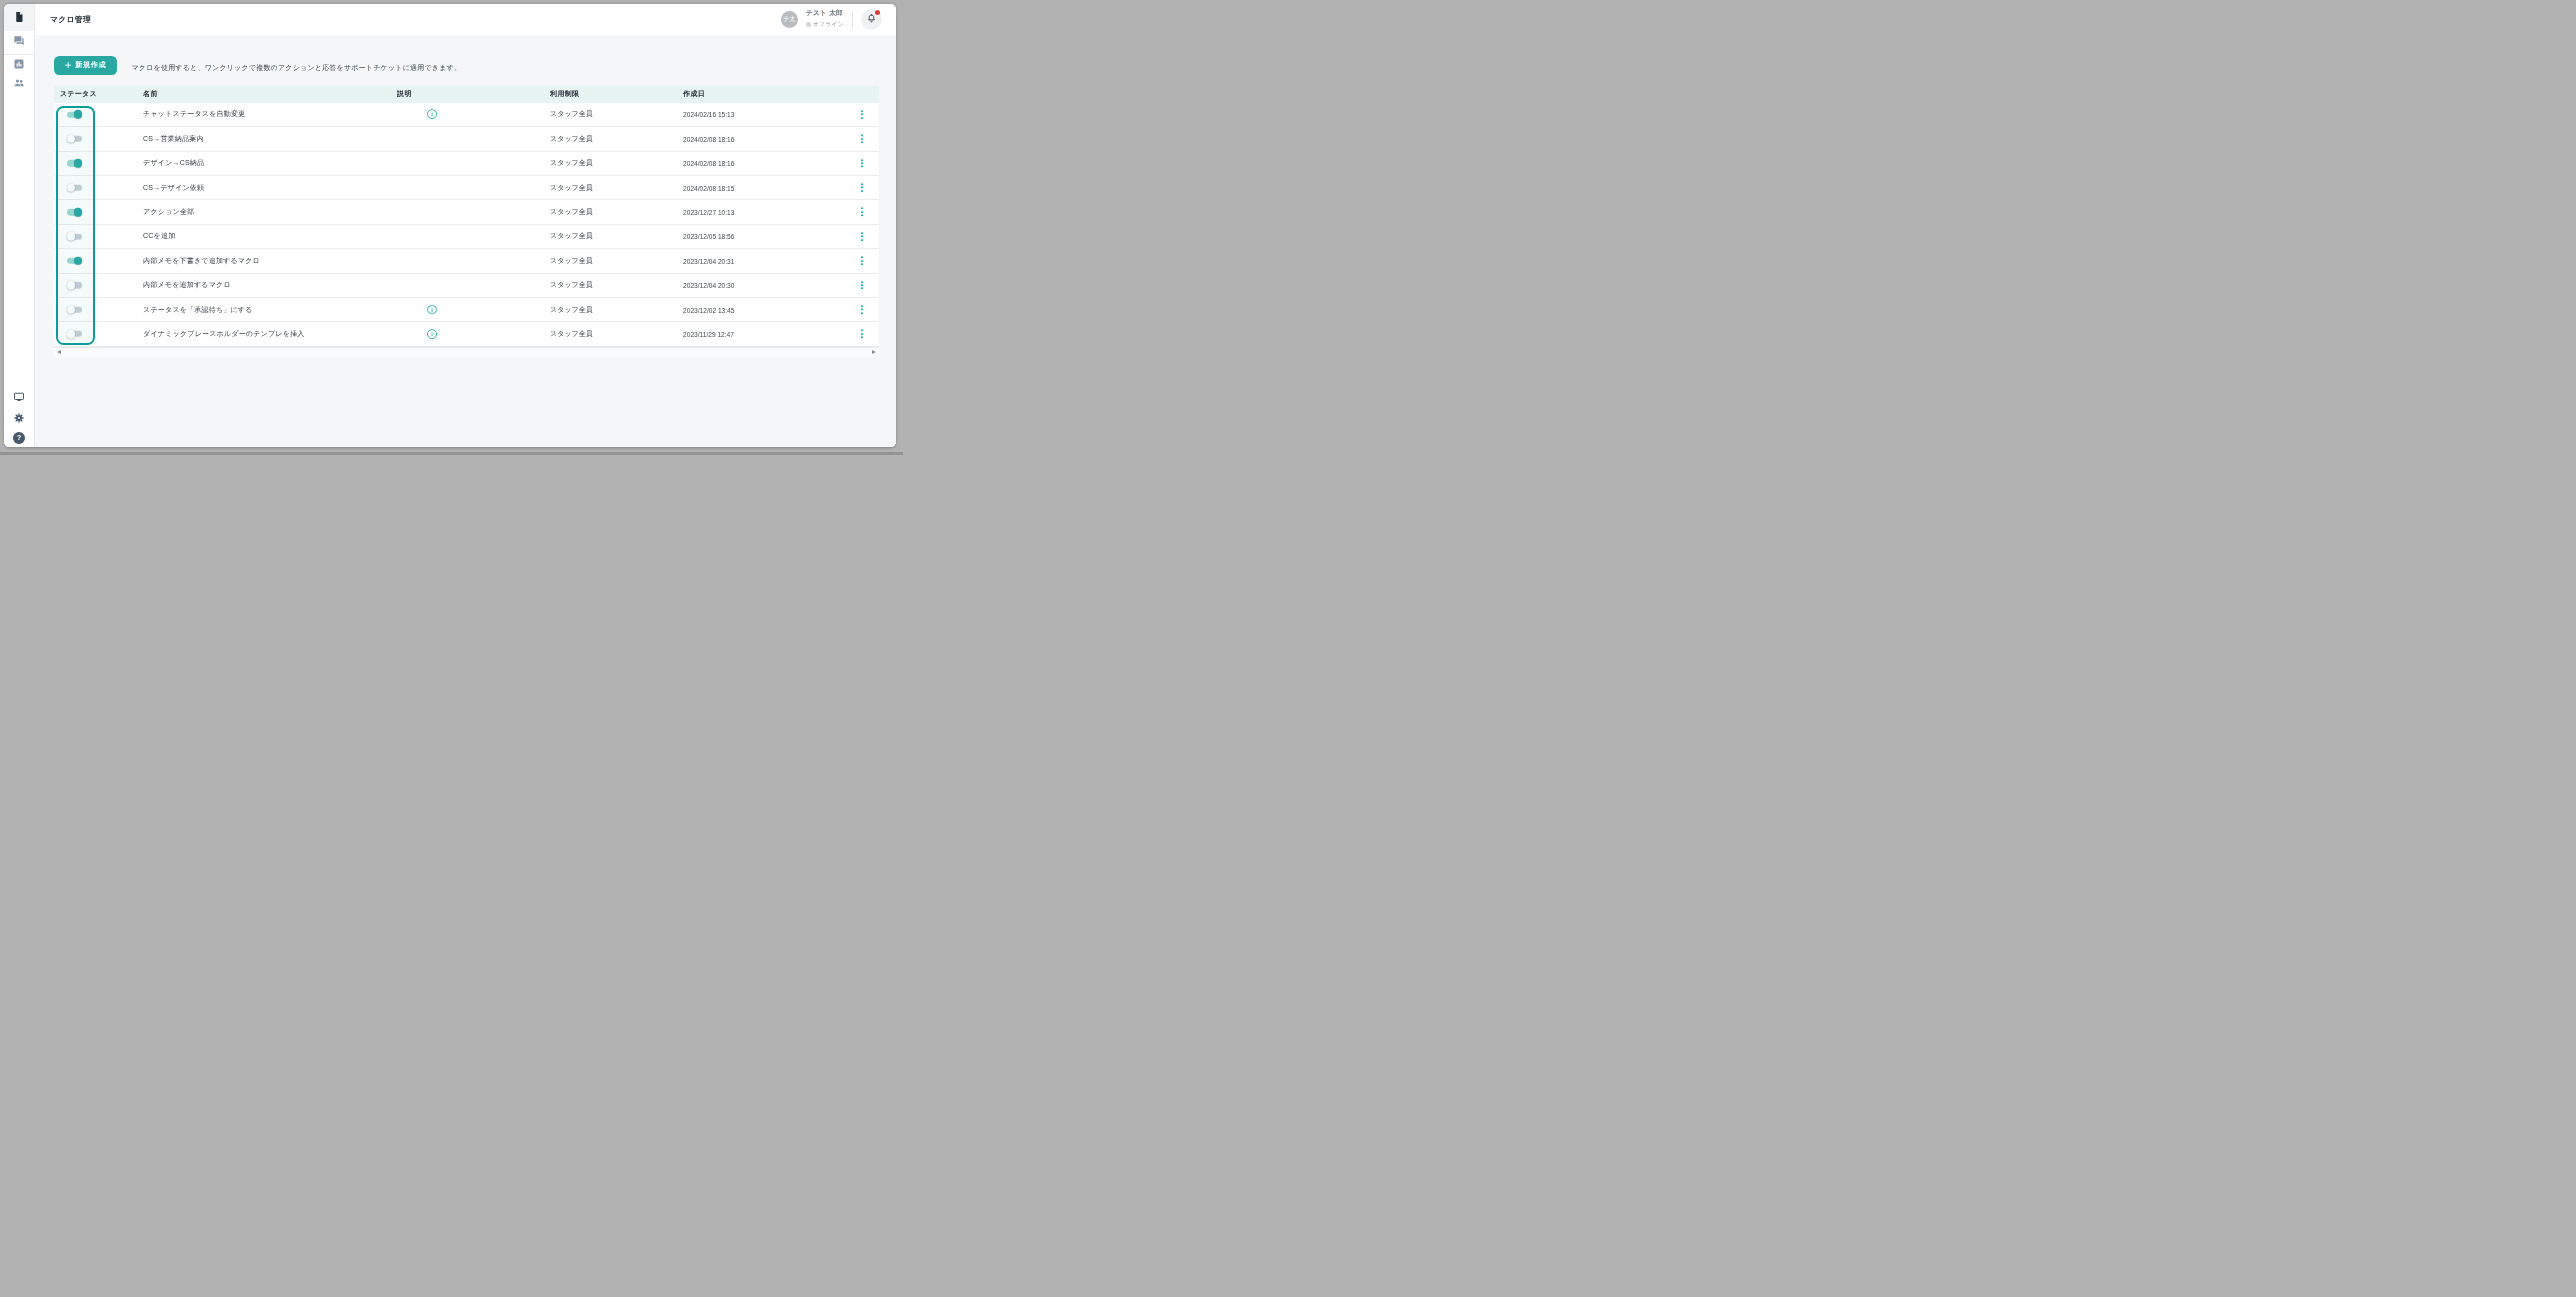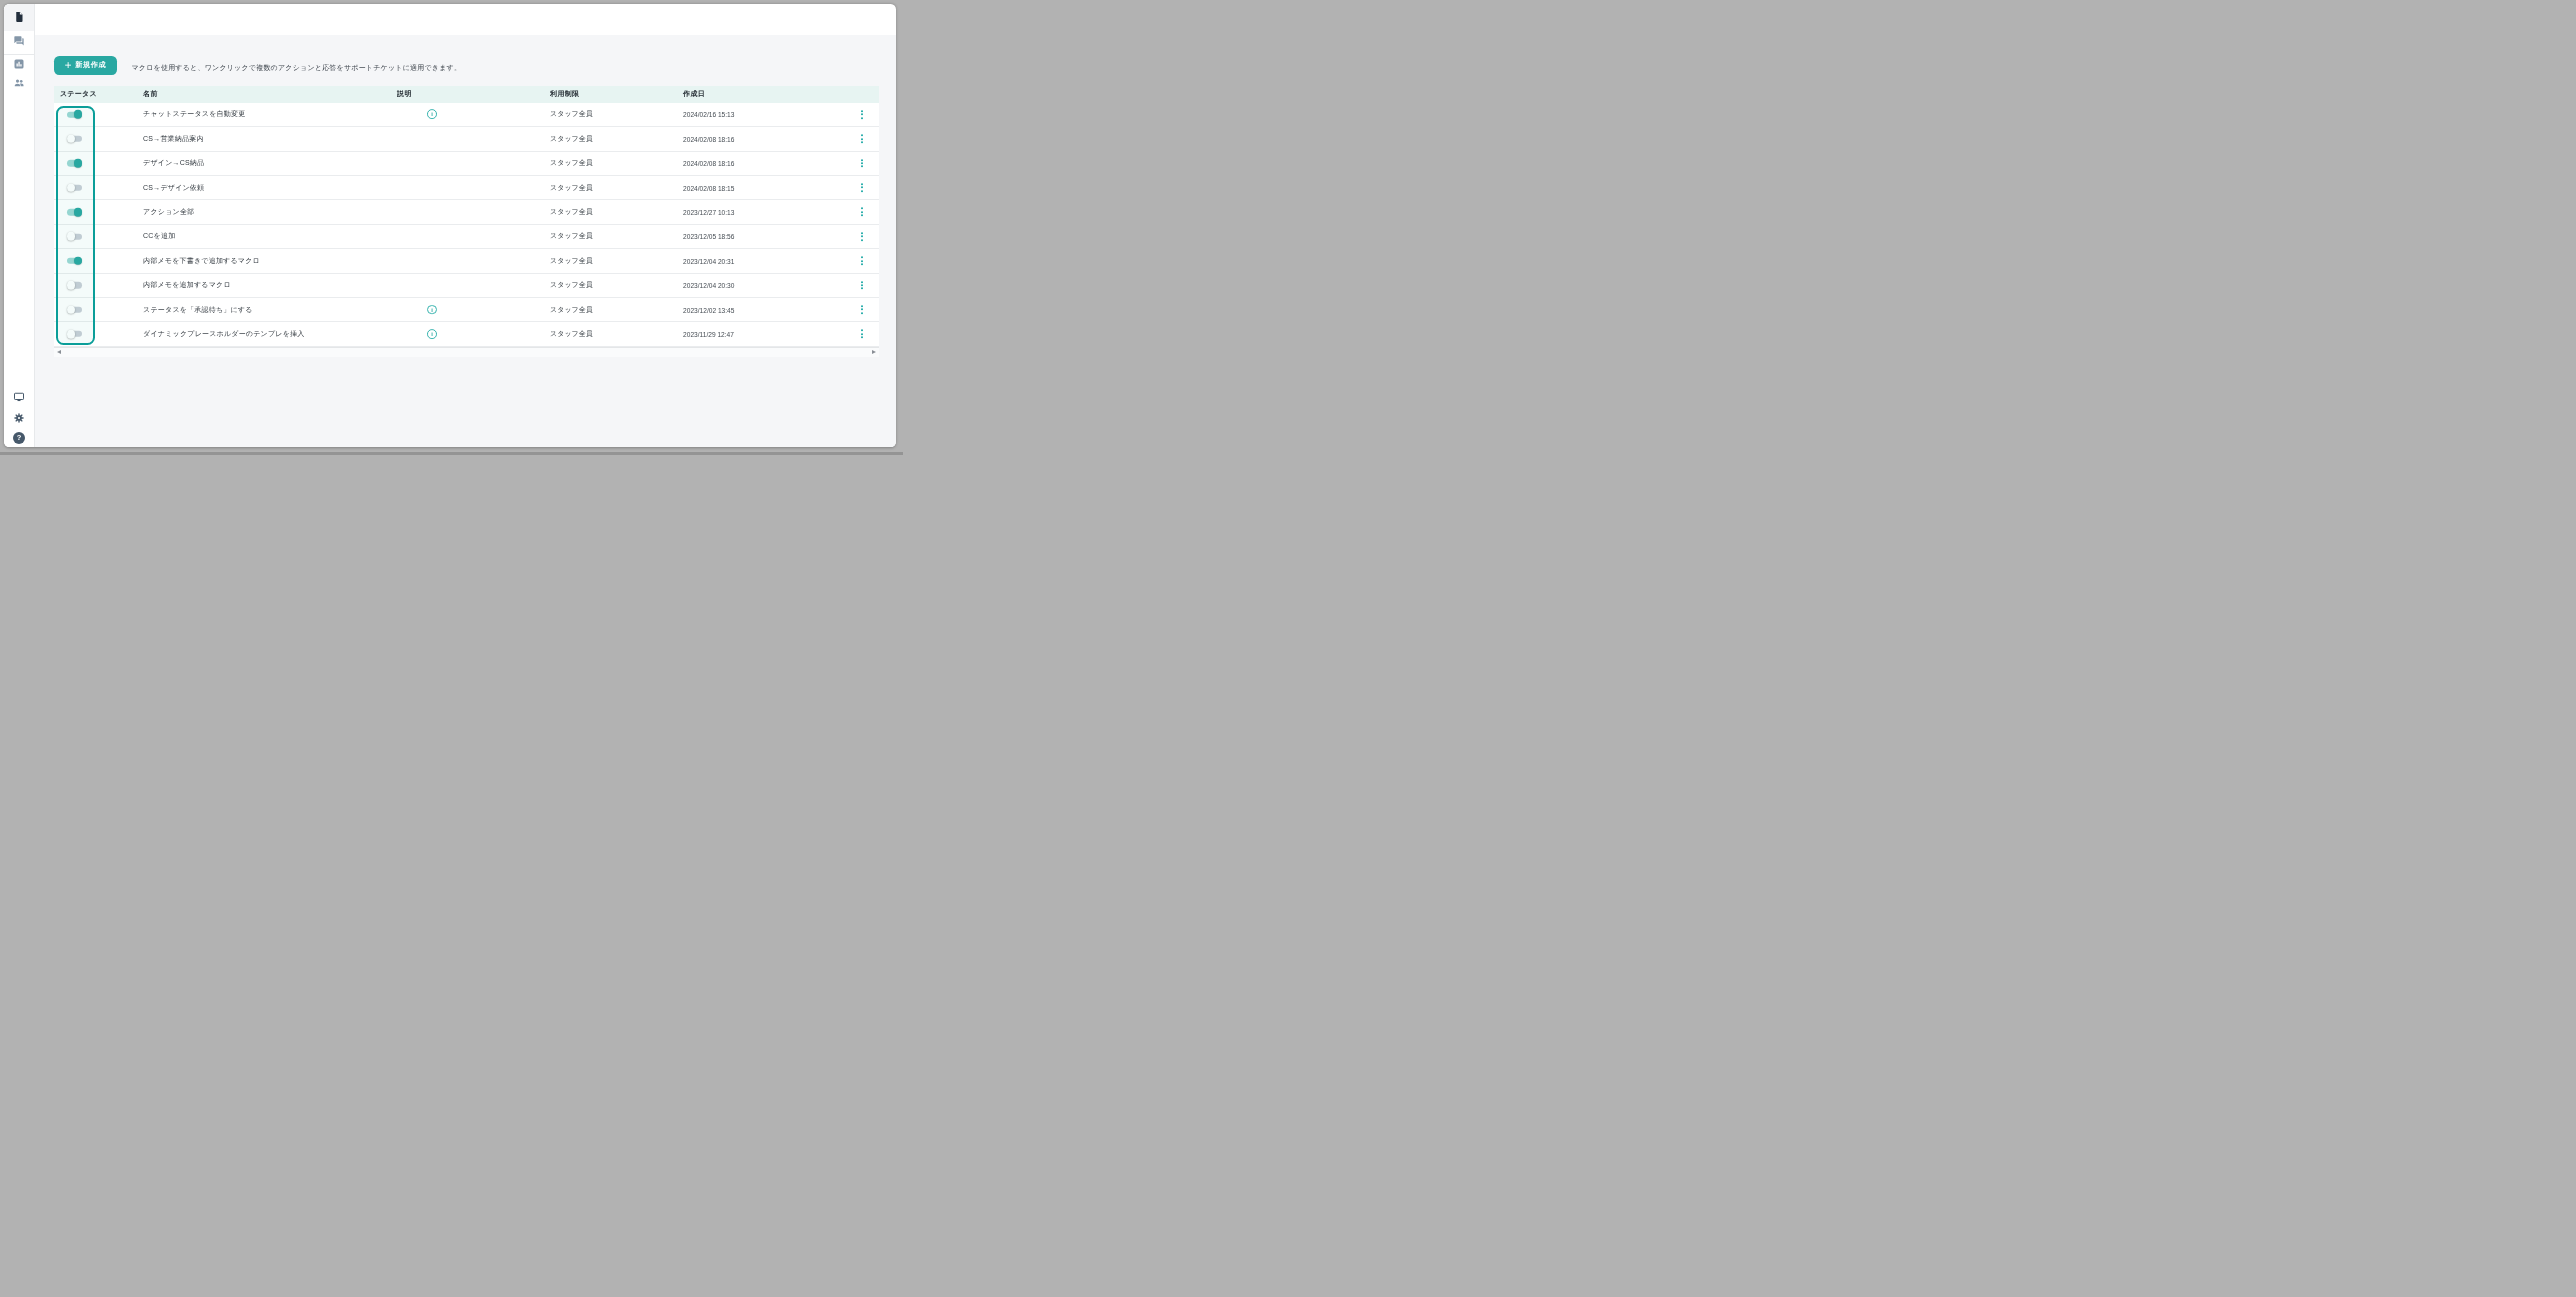--- a/index.html
+++ b/index.html
@@ -158,20 +158,43 @@
           </g>
           <circle cx="12" cy="12" r="2.2" fill="#fff"></circle>
         </svg>
       </span>
     </div>
     <div class="sb-item" style="top:422px">
       <span class="help-circle">?</span>
     </div>
   </nav>
 
+  <header class="topbar">
+    <div class="page-title">マクロ管理</div>
+    <div class="user-zone">
+      <div class="avatar">テ太</div>
+      <div class="user-meta">
+        <span class="user-name">テスト 太郎</span>
+        <span class="user-status">
+          <span class="status-dot"></span>
+          <span class="status-label">オフライン</span>
+        </span>
+      </div>
+      <div class="v-divider"></div>
+      <div class="bell-btn">
+        <span>
+          <svg viewBox="0 0 24 24" width="11" height="11" fill="none" stroke="#222b34" stroke-width="1.8" stroke-linecap="round" stroke-linejoin="round">
+            <path d="M12 4.3c-3 0-4.9 2.1-4.9 5.2v3.3L5.8 15h12.4l-1.3-2.2V9.5c0-3.1-1.9-5.2-4.9-5.2z"></path>
+            <path d="M10.3 17.7c.2 1 .8 1.6 1.7 1.6s1.5-.6 1.7-1.6"></path>
+          </svg>
+        </span>
+        <span class="badge-dot"></span>
+      </div>
+    </div>
+  </header>
 
   <main class="content">
     <button class="create-btn">
       <svg class="plus-icon" viewBox="0 0 12 12">
         <path d="M6 1v10M1 6h10" stroke="#fff" stroke-width="1.7" stroke-linecap="round"></path>
       </svg>
       <span>新規作成</span>
     </button>
     <div class="toolbar-desc">マクロを使用すると、ワンクリックで複数のアクションと応答をサポートチケットに適用できます。</div>
 

